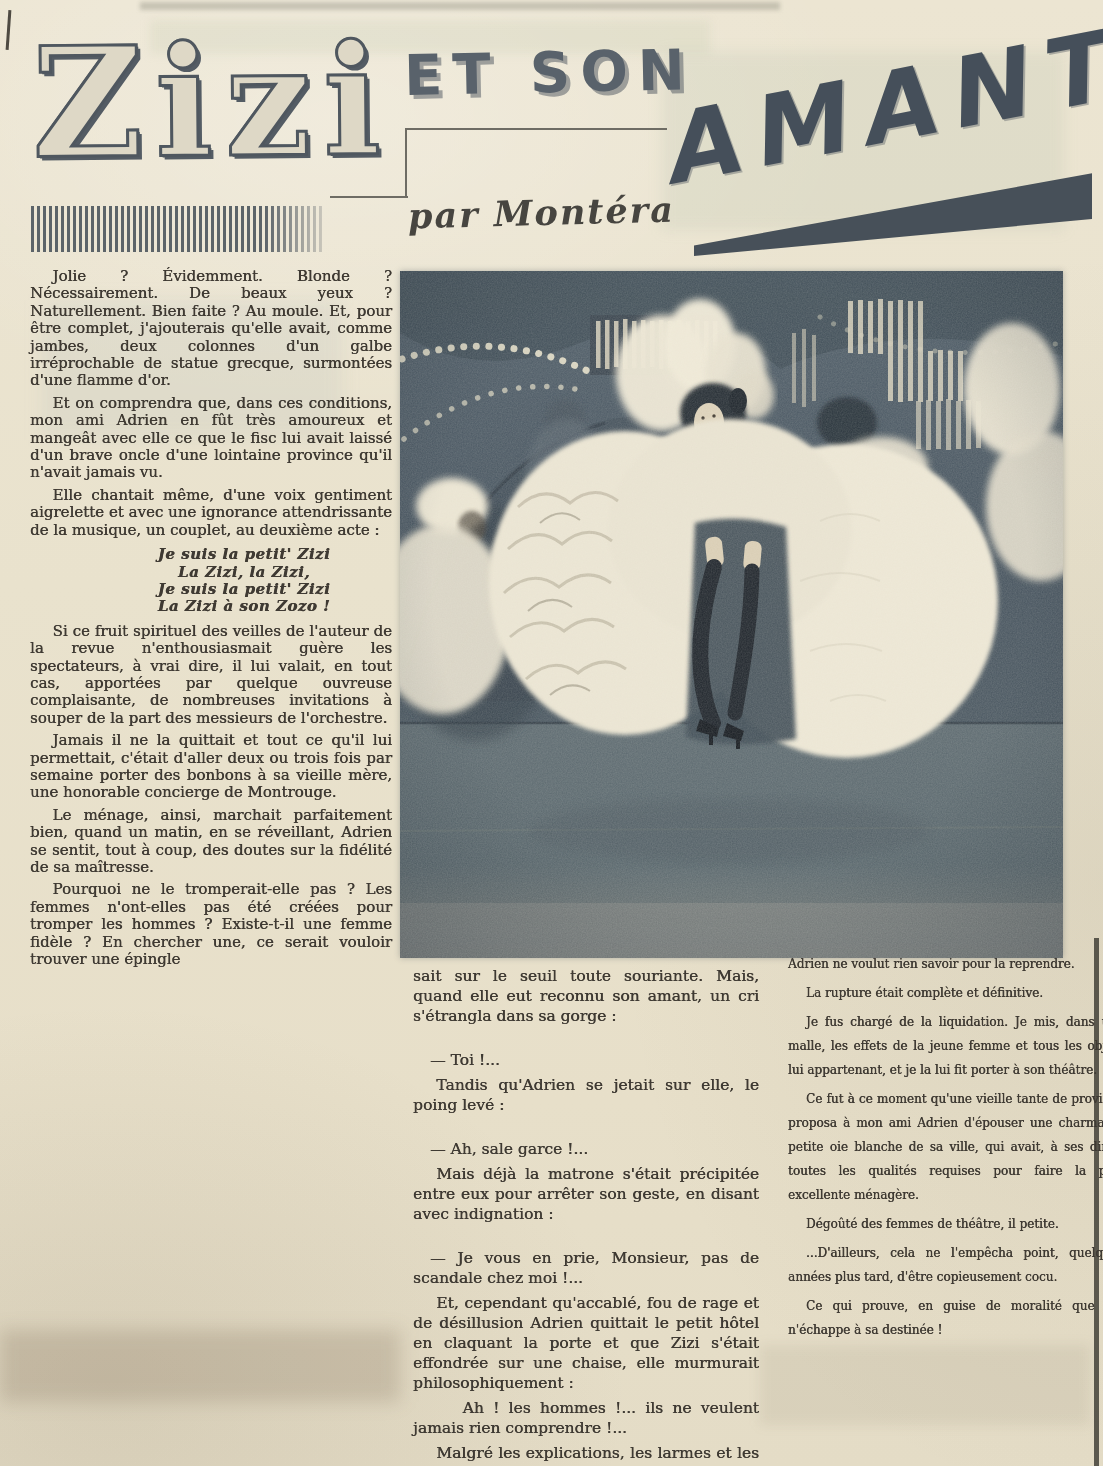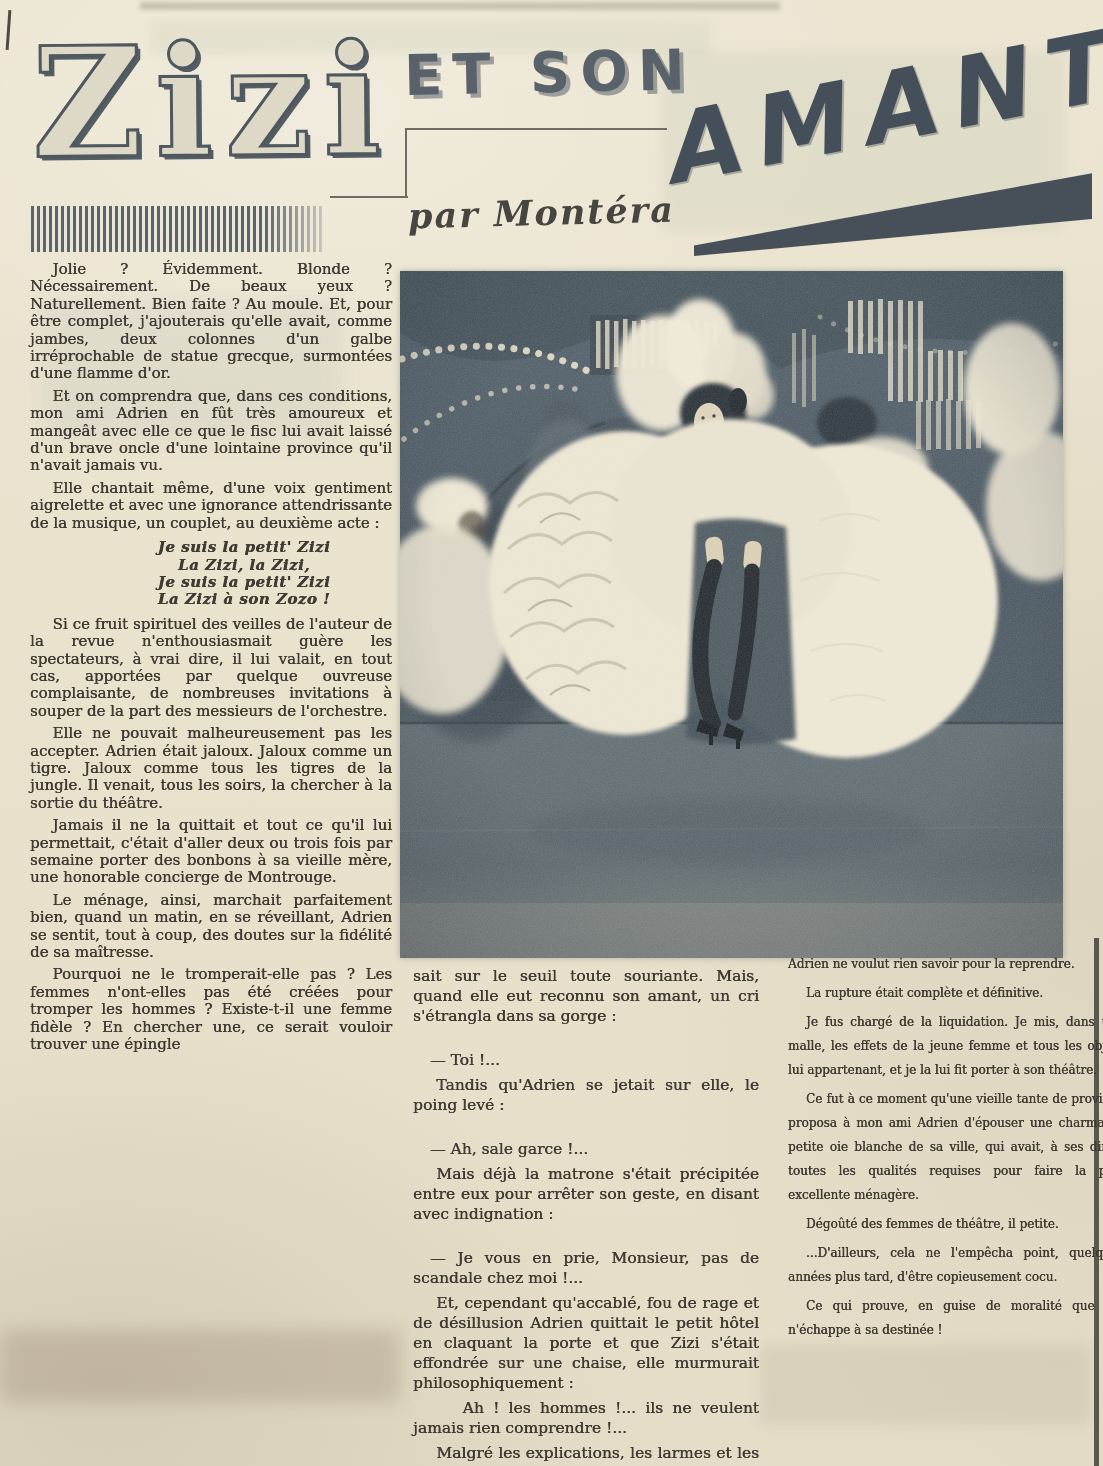--- a/index.html
+++ b/index.html
@@ -45,21 +45,21 @@
     position:absolute;left:31px;top:206px;width:292px;height:46px;
     background:repeating-linear-gradient(90deg,#4d565e 0 3px, rgba(77,86,94,0) 3px 6px);
     -webkit-mask-image:linear-gradient(90deg,#000 80%, rgba(0,0,0,.25));
             mask-image:linear-gradient(90deg,#000 80%, rgba(0,0,0,.25));
     opacity:.9;
   }
   .rule{position:absolute;background:#6e6c64;}
   .rule.h{height:2px;} .rule.v{width:2px;}
   
   .col{position:absolute;text-align:justify;}
-  .col-left {left:30px; top:261px; width:362px; font-size:15px;  line-height:17.4px;}
+  .col-left {left:30px; top:268px; width:362px; font-size:15px;  line-height:17.4px;}
   .col-mid  {left:413px;top:966px; width:346px; font-size:15.5px;line-height:20px;}
   .col-right{left:788px;top:952px; width:336px; font-size:12px;line-height:24px;}
   .par{margin:0 0 5px 0;text-indent:1.5em;text-shadow:.35px 0 0 currentColor;}
   .par.flush{text-indent:0;}
   .par.dialogue{text-indent:1.1em;margin-top:24px;}
   .par.indent2{text-indent:3.2em;}
   .par.verse{
     margin:7px 0 7px 66px;text-indent:0;font-style:italic;font-weight:bold;
     white-space:pre-line;text-align:center;letter-spacing:.5px;
   }
@@ -261,21 +261,20 @@
 
   <div class="col col-left">
       <p class="par indent">Jolie ? Évidemment. Blonde ? Nécessairement. De beaux yeux ? Naturellement. Bien faite ? Au moule. Et, pour être complet, j'ajouterais qu'elle avait, comme jambes, deux colonnes d'un galbe irréprochable de statue grecque, surmontées d'une flamme d'or.</p>
       <p class="par indent">Et on comprendra que, dans ces conditions, mon ami Adrien en fût très amoureux et mangeât avec elle ce que le fisc lui avait laissé d'un brave oncle d'une lointaine province qu'il n'avait jamais vu.</p>
       <p class="par indent">Elle chantait même, d'une voix gentiment aigrelette et avec une ignorance attendrissante de la musique, un couplet, au deuxième acte :</p>
       <p class="par verse">Je suis la petit' Zizi
 La Zizi, la Zizi,
 Je suis la petit' Zizi
 La Zizi à son Zozo !</p>
       <p class="par indent">Si ce fruit spirituel des veilles de l'auteur de la revue n'enthousiasmait guère les spectateurs, à vrai dire, il lui valait, en tout cas, apportées par quelque ouvreuse complaisante, de nombreuses invitations à souper de la part des messieurs de l'orchestre.</p>
-      <p class="par indent">Elle ne pouvait malheureusement pas les accepter. Adrien était jaloux. Jaloux comme un tigre. Jaloux comme tous les tigres de la jungle. Il venait, tous les soirs, la chercher à la sortie du théâtre.</p>
       <p class="par indent">Jamais il ne la quittait et tout ce qu'il lui permettait, c'était d'aller deux ou trois fois par semaine porter des bonbons à sa vieille mère, une honorable concierge de Montrouge.</p>
       <p class="par indent">Le ménage, ainsi, marchait parfaitement bien, quand un matin, en se réveillant, Adrien se sentit, tout à coup, des doutes sur la fidélité de sa maîtresse.</p>
       <p class="par indent">Pourquoi ne le tromperait-elle pas ? Les femmes n'ont-elles pas été créées pour tromper les hommes ? Existe-t-il une femme fidèle ? En chercher une, ce serait vouloir trouver une épingle</p>
     </div>
   <div class="col col-mid">
       <p class="par flush">sait sur le seuil toute souriante. Mais, quand elle eut reconnu son amant, un cri s'étrangla dans sa gorge :</p>
       <p class="par dialogue">— Toi !...</p>
       <p class="par indent">Tandis qu'Adrien se jetait sur elle, le poing levé :</p>
       <p class="par dialogue">— Ah, sale garce !...</p>
       <p class="par indent">Mais déjà la matrone s'était précipitée entre eux pour arrêter son geste, en disant avec indignation :</p>

